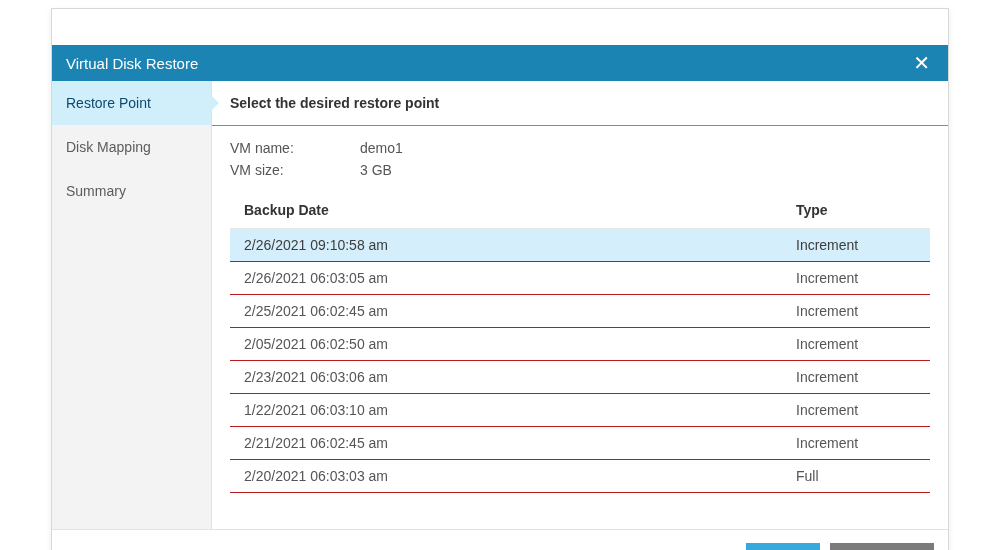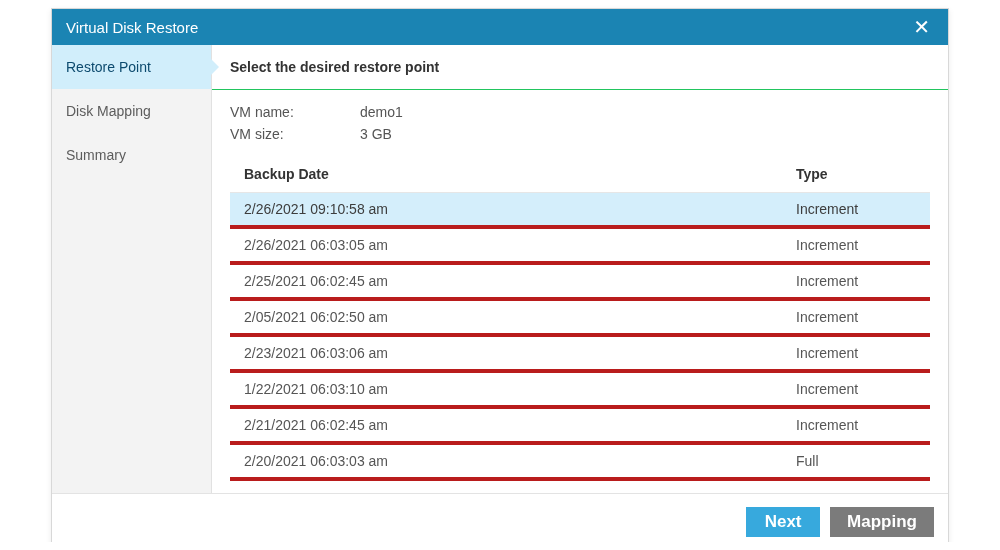--- a/index.html
+++ b/index.html
@@ -20,20 +20,21 @@
     top: 8px;
   }
   .titlebar {
     background: #1b84b3;
     color: #fff;
     height: 36px;
     display: flex;
     align-items: center;
     padding: 0 14px;
     justify-content: space-between;
+    margin-top: 36px;
   }
   .titlebar .title {
     font-size: 15px;
     font-weight: 500;
   }
   .titlebar .close {
     font-size: 20px;
     line-height: 1;
     cursor: pointer;
     padding: 0 4px;
@@ -103,21 +104,21 @@
     font-weight: 600;
     color: #333;
     padding: 8px 14px 10px 14px;
     border-bottom: 1px solid #e6e6e6;
   }
   .col-date { flex: 1; }
   .col-type { width: 120px; }
   .trow {
     display: flex;
     padding: 8px 14px;
-    border-bottom: 4px solid #b91c1c;
+    border-bottom: 1px solid #b91c1c;
     color: #555;
     cursor: pointer;
   }
   .trow.selected {
     background: #d4eefb;
     color: #3d3d3d;
   }
   .footer {
     height: 56px;
     border-top: 1px solid #e3e3e3;

